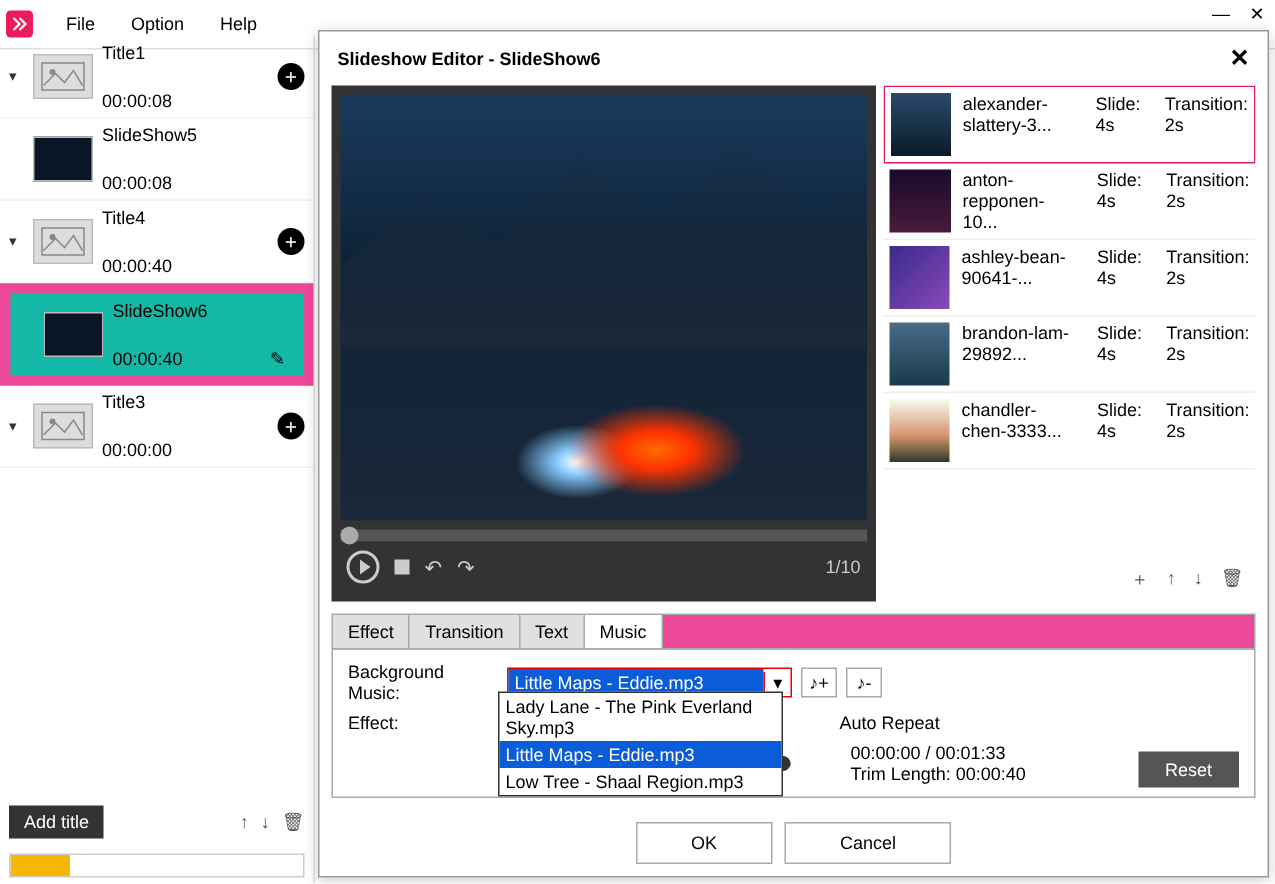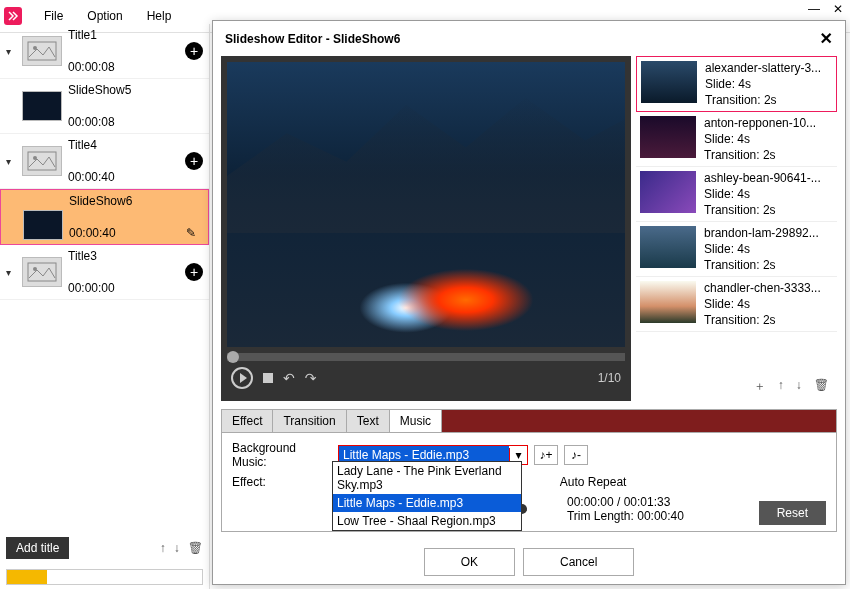--- a/index.html
+++ b/index.html
@@ -19,21 +19,21 @@
 .tab { flex:1; display:flex; flex-direction:column; align-items:center; justify-content:center; gap:4px; position:relative; }
 .tab.active { color:#ed1b5c; }
 .tab-sep { width:0; height:0; border-top:28px solid transparent; border-bottom:28px solid transparent; border-left:12px solid #f5f5f5; }
 .tab-icon { width:22px; height:18px; border:2px solid currentColor; border-radius:3px; position:relative; }
 .tab-icon.source::before { content:""; position:absolute; left:3px; top:3px; width:10px; height:2px; background:currentColor; box-shadow:0 4px 0 currentColor, 0 8px 0 currentColor; }
 .tab-icon.menu::before { content:""; position:absolute; left:3px; top:2px; width:4px; height:4px; border-radius:50%; background:currentColor; }
 .tab-icon.menu::after { content:""; position:absolute; left:2px; bottom:2px; right:2px; height:6px; background:currentColor; clip-path:polygon(0 100%,30% 0,60% 60%,80% 20%,100% 100%); }
 
 .source-list { flex:1; overflow:auto; }
 .src-item { display:flex; align-items:center; padding:4px 6px; gap:6px; border-bottom:1px solid #f0f0f0; position:relative; }
-.src-item.selected { border:1px solid #ec4899; background:#fdba74;align-items:flex-end; }
+.src-item.selected { border:7px solid #ec4899; background:#14b8a6; }
 .src-caret { width:10px; font-size:10px; color:#333; }
 .src-thumb { width:40px; height:30px; background:#ddd; border:1px solid #bbb; display:flex; align-items:center; justify-content:center; }
 .src-thumb.dark { background:#0a1628; }
 .src-thumb svg { width:30px; height:20px; }
 .src-info { flex:1; display:flex; flex-direction:column; gap:18px; }
 .src-add { width:18px; height:18px; border-radius:50%; background:#000; color:#fff; display:flex; align-items:center; justify-content:center; font-size:14px; line-height:1; }
 .src-edit { width:14px; height:14px; position:absolute; right:8px; bottom:4px; }
 
 .left-footer { padding:6px; display:flex; align-items:center; gap:6px; }
 .add-title-btn { background:#333; color:#fff; padding:4px 10px; border:none; }
@@ -67,26 +67,26 @@
 .slides-col { flex:1; display:flex; flex-direction:column; min-height:0; }
 .slides-scroll { flex:1; overflow-y:auto; border-left:1px solid transparent; }
 .slide-row { display:flex; gap:8px; padding:4px; border-bottom:1px solid #eee; }
 .slide-row.sel { border:1px solid #ed1b5c; }
 .slide-thumb { width:56px; height:42px; background:#234; }
 .st1 { background:linear-gradient(180deg,#2a4a6a,#0a1a2a); }
 .st2 { background:linear-gradient(180deg,#1a0a2a,#4a1a3a); }
 .st3 { background:linear-gradient(135deg,#3a2a8a,#8a4aba); }
 .st4 { background:linear-gradient(180deg,#4a6a8a,#1a3a4a); }
 .st5 { background:linear-gradient(180deg,#fafaf0,#d4906a 60%,#2a3a2a); }
-.slide-info { display:flex; flex-direction:column; gap:2px; font-size:11px; }
+.slide-info { display:flex; flex-direction:row; gap:16px; font-size:11px; }
 .slides-foot { display:flex; justify-content:flex-end; gap:12px; padding:6px 8px; color:#555; font-size:14px; }
 
 
 .bottom-panel { border:1px solid #aaa; margin:0 8px 8px 8px; }
-.btabs { display:flex; border-bottom:1px solid #aaa; background:#7f1d1d; }
+.btabs { display:flex; border-bottom:1px solid #aaa; background:#ec4899; }
 .btab { padding:4px 10px; border-right:1px solid #aaa; background:#e0e0e0; }
 .btab.active { background:#fff; }
 .bpanel-body { padding:8px 10px; position:relative; }
 .form-row { display:flex; align-items:center; gap:6px; margin-bottom:6px; }
 .form-label { width:100px; }
 .combo { border:1px solid #e80000; height:20px; width:190px; display:flex; align-items:center; background:#fff; position:relative; }
 .combo-text { flex:1; background:#0a5cd8; color:#fff; padding:0 4px; height:100%; display:flex; align-items:center; }
 .combo-arrow { width:18px; text-align:center; border-left:1px solid #e80000; }
 .dropdown { position:absolute; left:110px; top:28px; width:190px; border:1px solid #333; background:#fff; z-index:10; }
 .dropdown-item { padding:2px 4px; }

